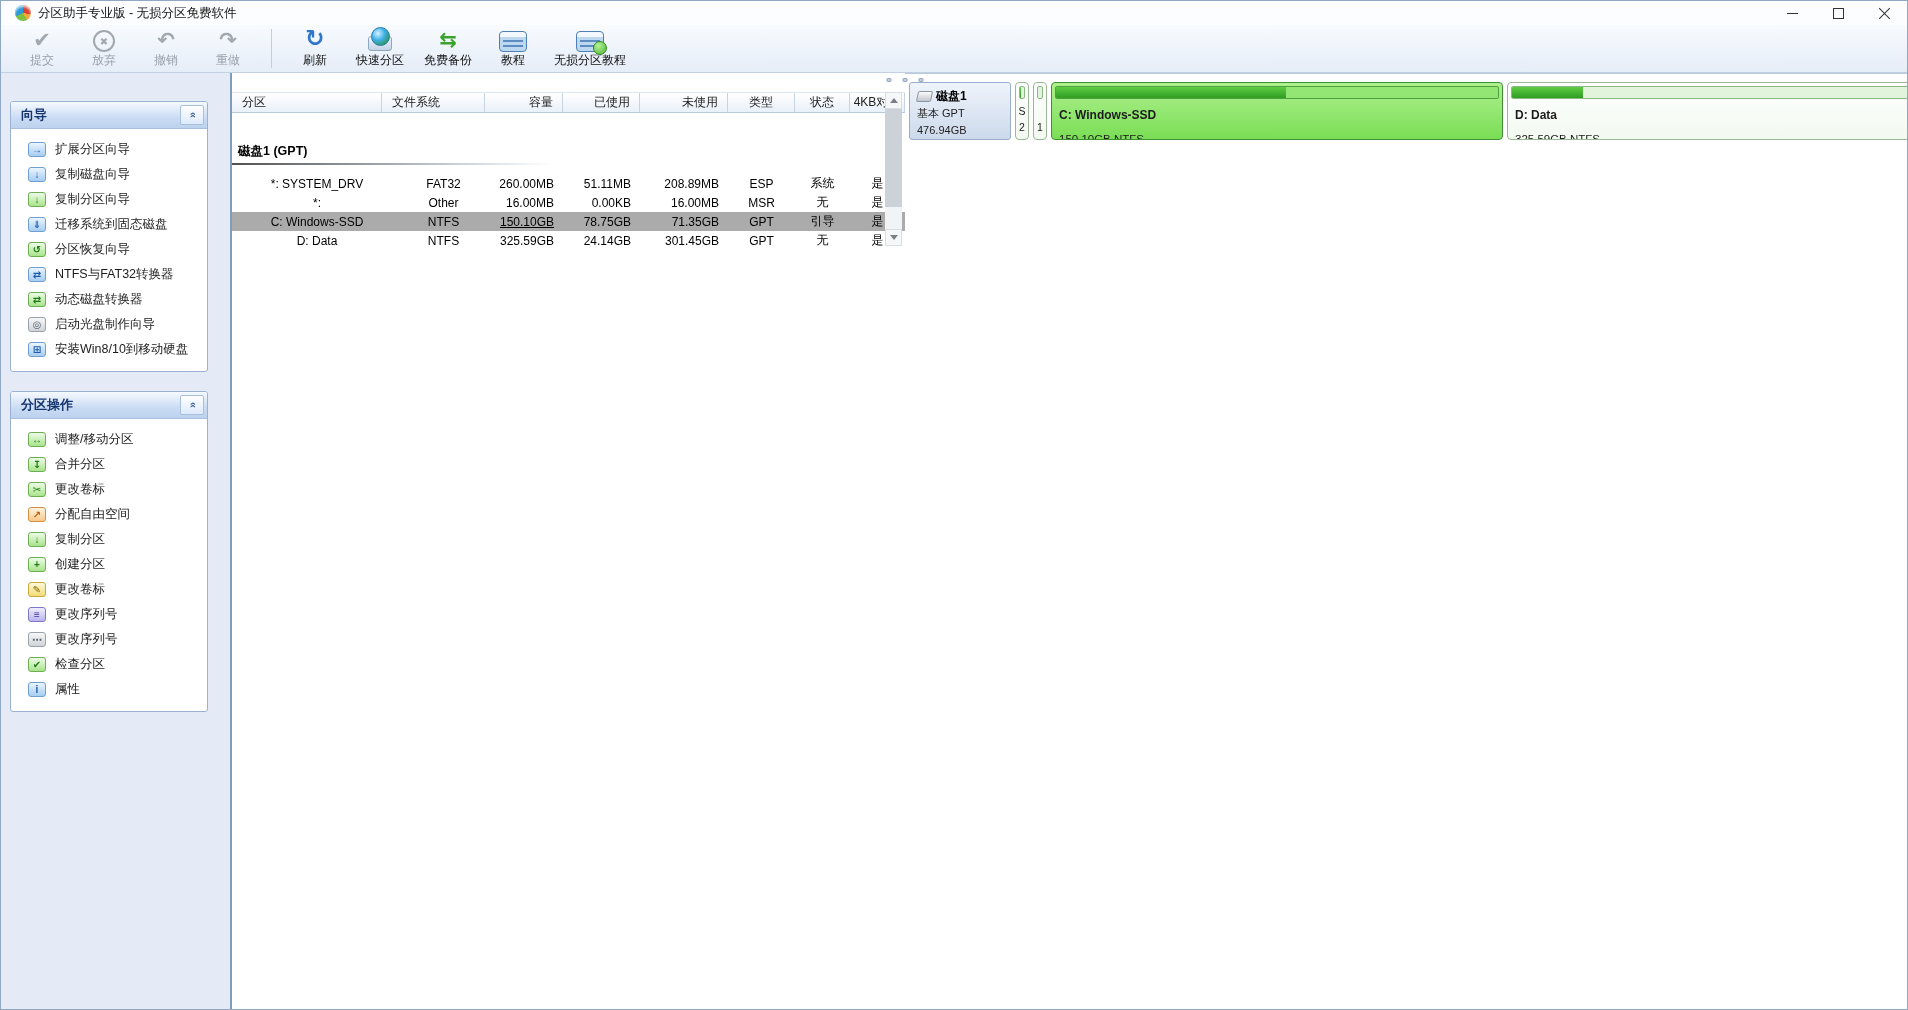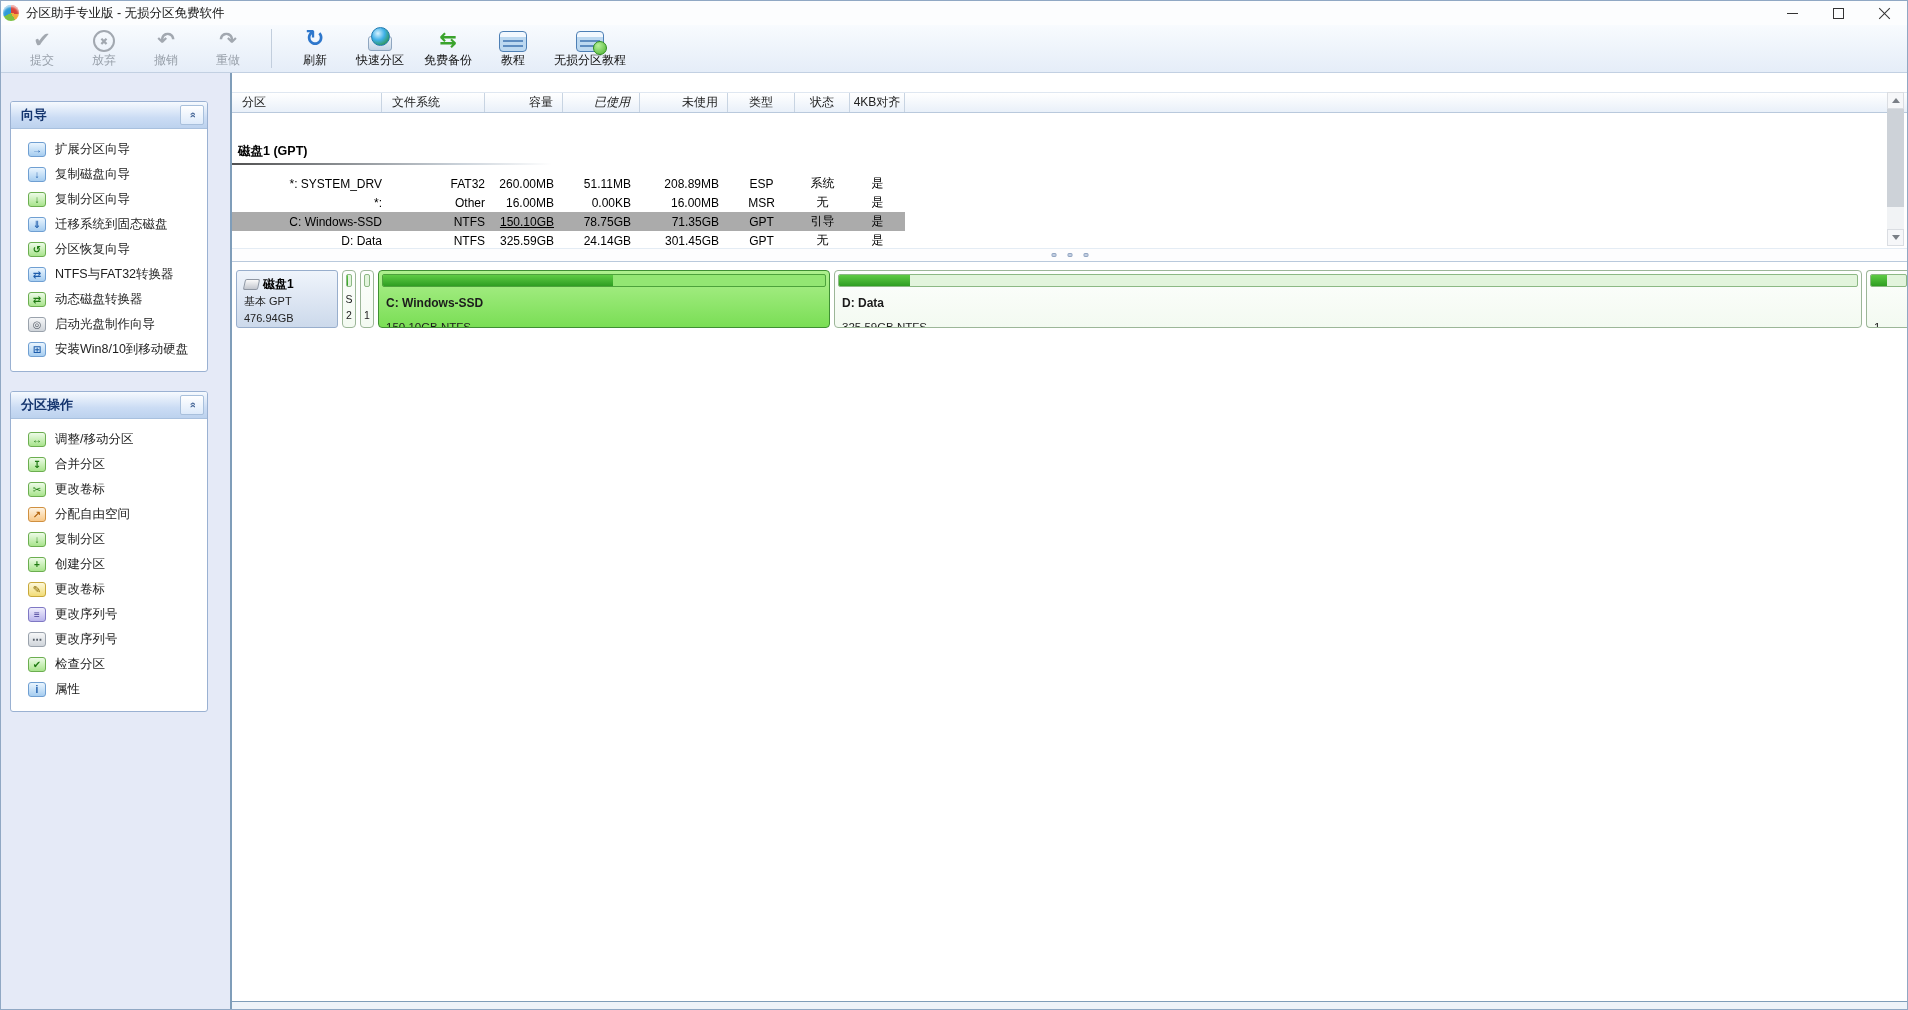--- a/index.html
+++ b/index.html
@@ -1,21 +1,21 @@
 <!DOCTYPE html>
 <html><head>
 <meta charset="utf-8">
 <style>
   html,body{margin:0;padding:0}
   body{font-family:"Liberation Sans","DejaVu Sans",sans-serif;font-size:12px;color:#111;background:#d0d8e4}
   .window{width:1908px;height:1010px;border:1px solid #90a8c4;box-sizing:border-box;overflow:hidden;
           background:#fff;display:flex;flex-direction:column}
 
   
-  .titlebar{height:24px;flex:none;display:flex;align-items:center;background:#fcfdfe;padding-left:2px;position:relative}
+  .titlebar{height:24px;flex:none;display:flex;align-items:center;background:#fcfdfe;padding-left:14px;position:relative}
   .app-icon{width:16px;height:16px;border-radius:50%;flex:none;margin-right:7px;
     background:conic-gradient(#d84338 0 100deg,#f2a93b 100deg 150deg,#7cc143 150deg 245deg,#2f9bd8 245deg 360deg);
     box-shadow:inset 0 2px 2px rgba(255,255,255,.7)}
   .title-text{font-size:12.5px;color:#151515}
   .win-controls{position:absolute;right:0;top:0;height:100%;display:flex}
   .wc{width:46px;display:flex;align-items:center;justify-content:center}
   .wc-min i{display:block;width:11px;height:1px;background:#333}
   .wc-restore i{display:block;width:9px;height:9px;border:1px solid #333;position:relative;background:#fcfdfe}
   .wc-restore i::before{content:"";position:absolute;left:1px;top:-4px;width:9px;height:9px;border:1px solid #333;z-index:-1}
   .wc-close i{position:relative;display:block;width:13px;height:13px}
@@ -65,34 +65,34 @@
   .side-icon{flex:none;width:16px;height:13px;border-radius:3px;display:flex;align-items:center;justify-content:center;
     font-size:10px;font-weight:bold;line-height:1}
   .si-b{background:linear-gradient(#eaf5fe,#a6cdf0);border:1px solid #6f9fd2;color:#1d5cab}
   .si-g{background:linear-gradient(#eefbe8,#a8e48c);border:1px solid #6cae50;color:#1f7a12}
   .si-o{background:linear-gradient(#fef3e2,#f8c888);border:1px solid #d09040;color:#b05f08}
   .si-y{background:linear-gradient(#fdf8da,#f2dc76);border:1px solid #c8a83a;color:#8a6a00}
   .si-p{background:linear-gradient(#efeefc,#b9b4ec);border:1px solid #7f78c4;color:#3f3892}
   .si-gray{background:linear-gradient(#f6f7f8,#cfd4da);border:1px solid #9aa2ac;color:#565e68}
 
   
-  .main{flex:1;min-width:0;background:#fff;border-left:2px solid #7f9db9;display:flex;flex-direction:column}
+  .main{flex:1;min-width:0;background:#fff;border-left:2px solid #7f9db9;display:flex;flex-direction:row}
   .table-wrap{position:relative;margin-top:19px;height:156px;background:#fff;flex:none}
   .thead{display:flex;height:21px;box-sizing:border-box;background:linear-gradient(#ffffff,#e9f0f9);
     border-top:1px solid #dfe7f1;border-bottom:1px solid #b9c9dc;width:100%}
   .th{display:flex;align-items:center;border-right:1px solid #c8d4e2;box-sizing:border-box;font-size:12px;color:#222}
   .th.l{padding-left:10px}
   .th.r{justify-content:flex-end;padding-right:9px}
   .th.c{justify-content:center}
   .group-row{margin:30px 0 0 6px;font-weight:bold;font-size:12.5px;color:#000}
   .group-line{height:2px;width:320px;background:linear-gradient(to right,#505050,#c8d0d8 70%,rgba(200,208,216,0));margin:3px 0 9px 0}
   .trow{display:flex;height:19px;align-items:center;width:673px}
   .trow.selected{background:#ababab}
   .td{box-sizing:border-box;overflow:hidden;white-space:nowrap;font-size:12px;color:#000}
-  .td.l{padding-left:20px;text-align:right}
+  .td.l{padding-left:20px;text-align:center}
   .td.r{padding-right:9px;text-align:right}
   .td.c{text-align:center}
 
   .vscroll{position:absolute;top:0;right:3px;bottom:2px;width:17px}
   .vs-btn{position:absolute;left:0;right:0;height:17px;background:#f6f7f9;border:1px solid #dadde2;
     box-sizing:border-box;display:flex;align-items:center;justify-content:center}
   .vs-btn.up{top:0}.vs-btn.down{bottom:0}
   .tri-up{width:0;height:0;border-left:4px solid transparent;border-right:4px solid transparent;border-bottom:5px solid #7a7f86}
   .tri-down{width:0;height:0;border-left:4px solid transparent;border-right:4px solid transparent;border-top:5px solid #7a7f86}
   .vs-track{position:absolute;top:17px;bottom:17px;left:0;right:0;background:#f1f3f5}
@@ -291,21 +291,21 @@
         </section>
       </div>
 
     <div class="main">
 
       <div class="table-wrap">
         <div class="thead">
             <div class="th l" style="width: 150px;">分区</div>
             <div class="th l" style="width: 103px;">文件系统</div>
             <div class="th r" style="width: 78px;">容量</div>
-            <div class="th r" style="width: 77px; font-style: italic;">已使用</div>
+            <div class="th r" style="width: 77px;">已使用</div>
             <div class="th r" style="width: 88px;">未使用</div>
             <div class="th c" style="width: 67px;">类型</div>
             <div class="th c" style="width: 55px;">状态</div>
             <div class="th c" style="width: 55px;">4KB对齐</div>
           </div>
         <div class="group-row">磁盘1 (GPT)</div>
         <div class="group-line"></div>
         <div id="rows-host">
             <div class="trow">
               <span class="td l" style="width: 150px;">*: SYSTEM_DRV</span>

